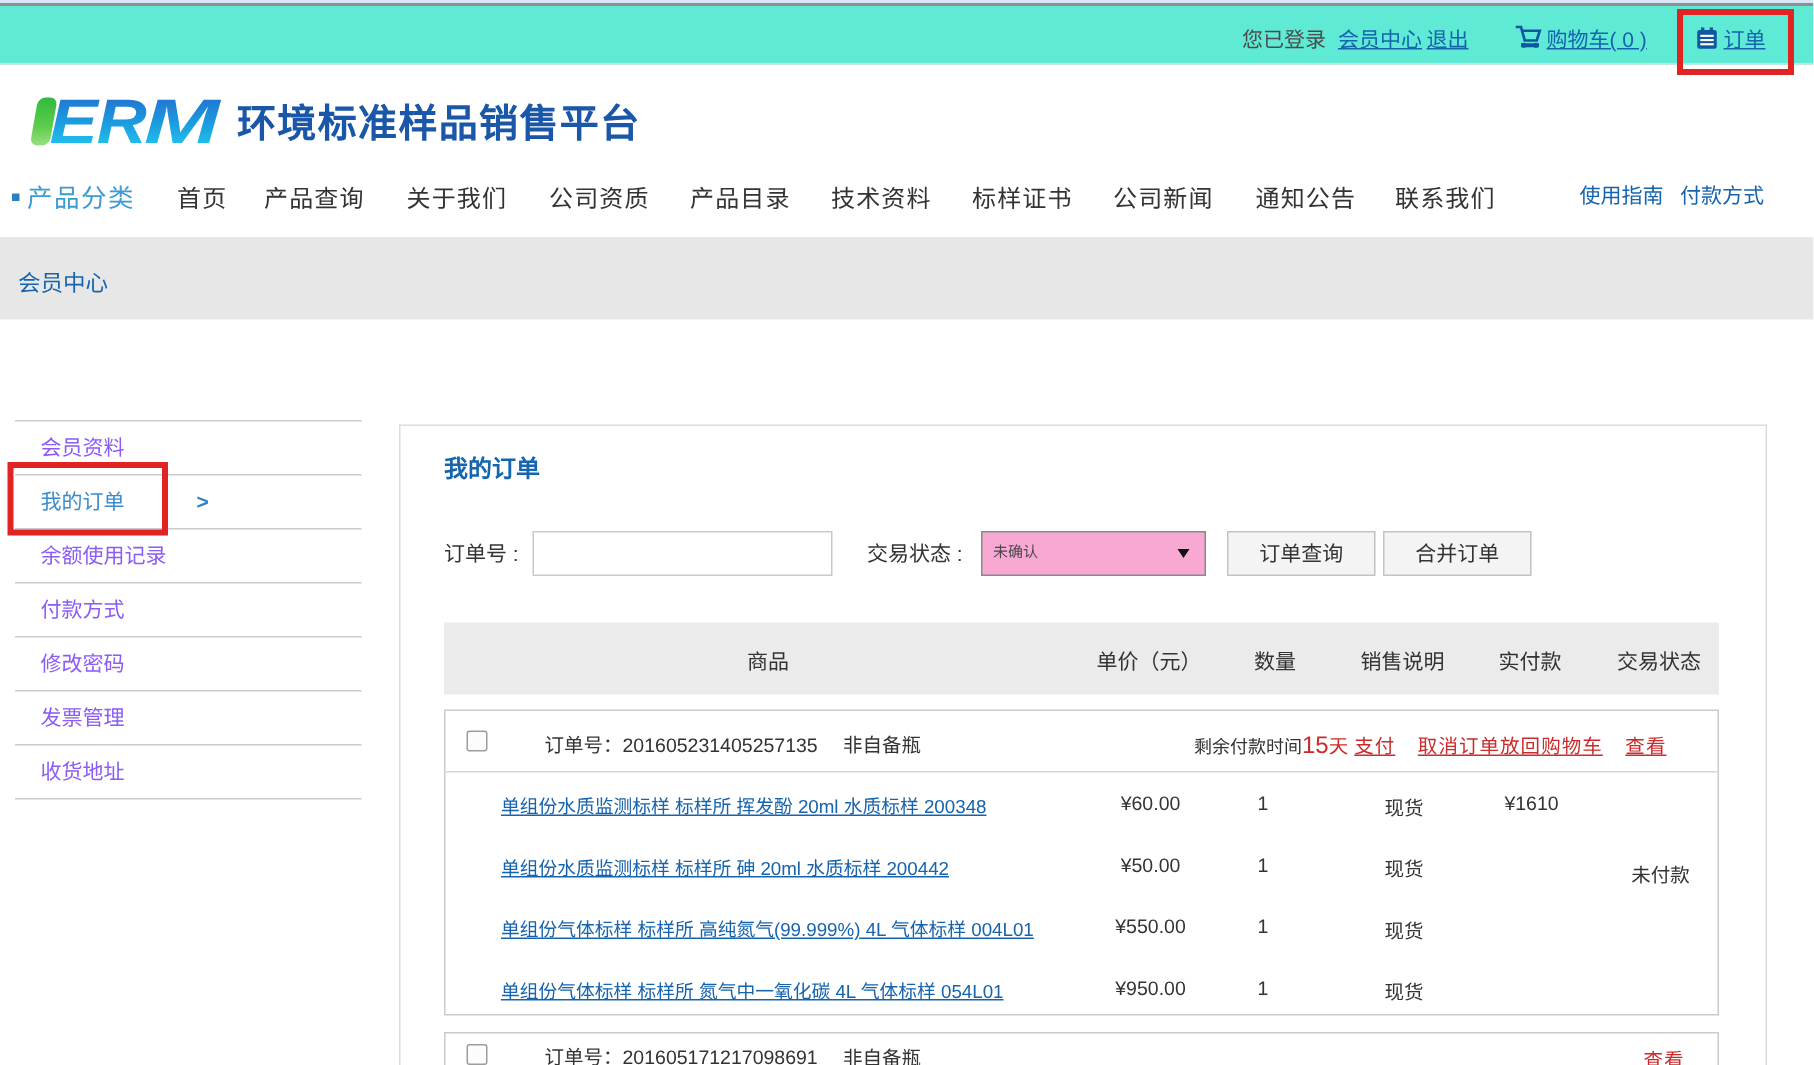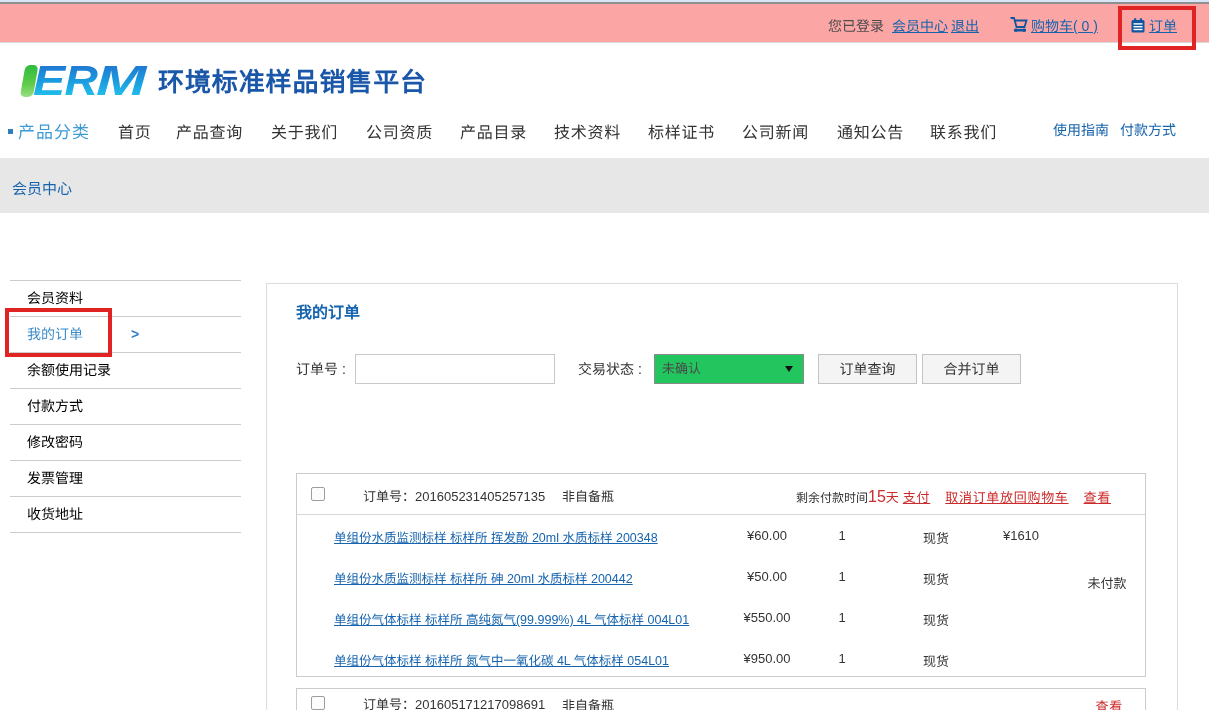--- a/index.html
+++ b/index.html
@@ -6,52 +6,52 @@
 * { margin:0; padding:0; box-sizing:content-box; }
 html,body { width:1209px; height:710px; overflow:hidden; background:#fff;
   font-family:"Liberation Sans", sans-serif; }
 a { text-decoration:underline; color:#1764ae; }
 body { position:relative; }
 
 
 #strip1 { position:absolute; left:0; top:0; width:1209px; height:2px; background:#d9e6f7; }
 #strip2 { position:absolute; left:0; top:2px; width:1209px; height:2px; background:#8f8f8f; }
 
-#topbar { position:absolute; left:0; top:4px; width:1209px; height:38px; background:#fca5a5; border-bottom:1px solid #d9d9d9; font-size:14px; color:#4c4c4c; }
+#topbar { position:absolute; left:0; top:4px; width:1209px; height:38px; background:#5eead4; border-bottom:1px solid #d9d9d9; font-size:14px; color:#4c4c4c; }
 #topbar .in { position:absolute; top:12px; right:0; left:0; height:20px; }
 #topbar span.t { position:absolute; top:0; line-height:20px; }
 
 
 #logo { position:absolute; left:19px; top:64px; }
 #sitename { position:absolute; left:158px; top:61px; font-size:26px; font-weight:bold; color:#1a57a8; letter-spacing:0.9px; }
 
 
 #nav { position:absolute; left:0; top:118px; width:1209px; height:20px; font-size:16px; color:#333; }
 #nav .cat { position:absolute; left:18px; top:0; color:#3d9bd4; font-size:17px; letter-spacing:1px; }
 #nav .bullet { position:absolute; left:8px; top:11px; width:5px; height:5px; background:#2d7fc1; }
 #nav .item { position:absolute; top:1px; letter-spacing:0.75px; }
 #nav .r { position:absolute; top:1px; font-size:14px; color:#1764ae; }
 
 
 #crumb { position:absolute; left:0; top:158px; width:1209px; height:55px; background:#e7e7e7; }
 #crumb span { position:absolute; left:12px; top:19px; font-size:15px; color:#1764ae; }
 
 
 #side { position:absolute; left:10px; top:280px; width:231px; }
-#side .row { position:relative; height:35px; line-height:35px; border-bottom:1px solid #cccccc; font-size:14px; color:#000000; padding-left:17px; }
+#side .row { position:relative; height:35px; line-height:35px; border-bottom:1px solid #cccccc; font-size:14px; color:#8b5cf6; padding-left:17px; }
 #side .row.first { border-top:1px solid #cccccc; }
 #side .row.act { color:#3c8ccb; }
 #side .row .arr { position:absolute; left:121px; top:0; color:#2d7fc1; font-weight:bold; font-size:14px; }
 
 
 #panel { position:absolute; left:266px; top:283px; width:910px; height:500px; border:1px solid #dcdcdc; border-bottom:none; background:#fff; }
 #ptitle { position:absolute; left:29px; top:15px; font-size:16px; font-weight:bold; color:#1565af; }
 .lab { position:absolute; font-size:14px; color:#333; top:70px; line-height:30px; }
 #inp { position:absolute; left:88px; top:70px; width:198px; height:28px; border:1px solid #c9c9c9; background:#fff; }
-#sel { position:absolute; left:387px; top:70px; width:148px; height:28px; border:1px solid #8a8a8a; background:#22c55e; font-size:13px; color:#4a4a4a; line-height:28px; }
+#sel { position:absolute; left:387px; top:70px; width:148px; height:28px; border:1px solid #8a8a8a; background:#f9a8d4; font-size:10px; color:#4a4a4a; line-height:28px; }
 #sel .tx { position:absolute; left:7px; top:0; }
 #sel .ar { position:absolute; right:10px; top:11px; width:0; height:0; border-left:4px solid transparent; border-right:4px solid transparent; border-top:6px solid #111; }
 .btn { position:absolute; top:70px; width:97px; height:28px; border:1px solid #c3c3c3; background:#f4f4f4; font-size:14px; color:#333; text-align:center; line-height:28px; }
 #btn1 { left:551px; }
 #btn2 { left:655px; }
 
 
 #thead { position:absolute; left:29px; top:131px; width:850px; height:48px; background:#ebebeb; font-size:14px; color:#333; }
 #thead span { position:absolute; top:15px; transform:translateX(-50%); white-space:nowrap; }
 
@@ -166,20 +166,28 @@
   <span class="lab" style="left:29px;">订单号 :</span>
   <div id="inp"></div>
   <span class="lab" style="left:311px;">交易状态 :</span>
   <div id="sel">
       <span class="tx">未确认</span>
       <span class="ar"></span>
     </div>
   <div class="btn" id="btn1">订单查询</div>
   <div class="btn" id="btn2">合并订单</div>
 
+  <div id="thead">
+    <span style="left:216px;">商品</span>
+    <span style="left:470px;">单价（元）</span>
+    <span style="left:554px;">数量</span>
+    <span style="left:639px;">销售说明</span>
+    <span style="left:724px;">实付款</span>
+    <span style="left:810px;">交易状态</span>
+  </div>
 
   <div class="obox" id="obox1">
     <div class="ohead">
       <span class="cb"></span>
       <span class="num">订单号：201605231405257135</span>
       <span class="bottle">非自备瓶</span>
       <span class="redlinks"><span class="plain">剩余付款时间</span><span class="n15">15</span><span class="tian">天</span><a href="#" style="margin-left:4px;">支付</a><a href="#" style="margin-left:15px;">取消订单</a><a href="#" style="">放回购物车</a><a href="#" style="margin-left:15px;">查看</a></span>
     </div>
     <div class="prow">
         <a href="#">单组份水质监测标样 标样所 挥发酚 20ml 水质标样 200348</a>

